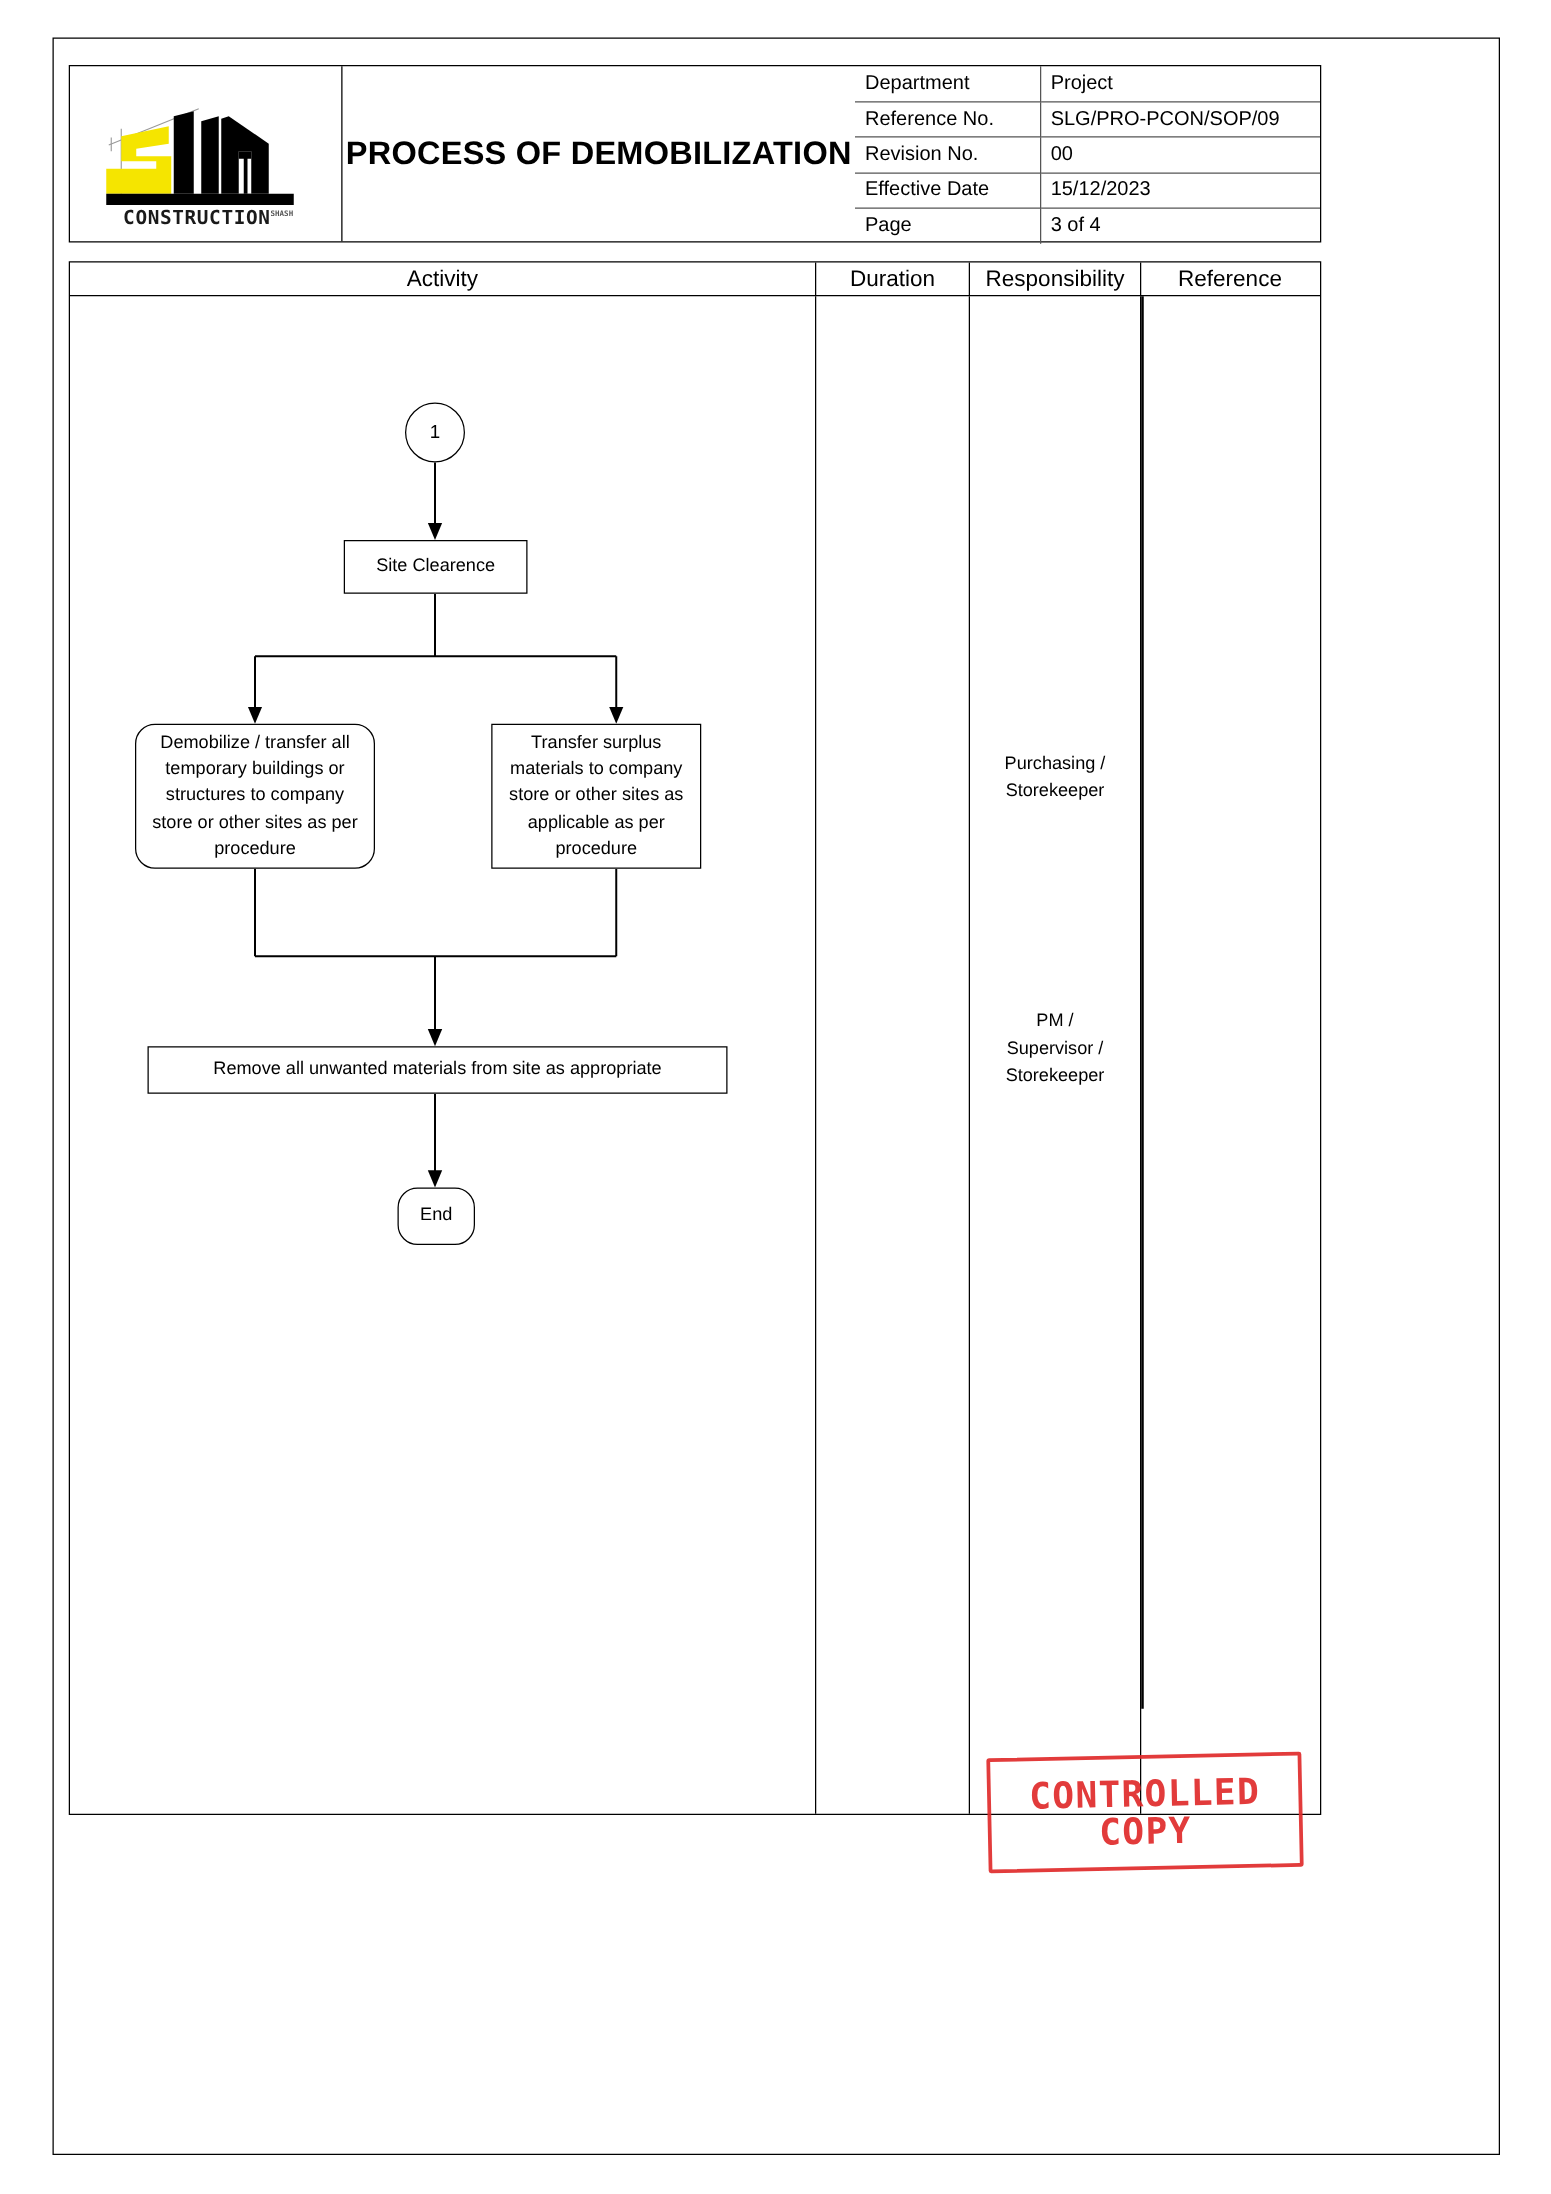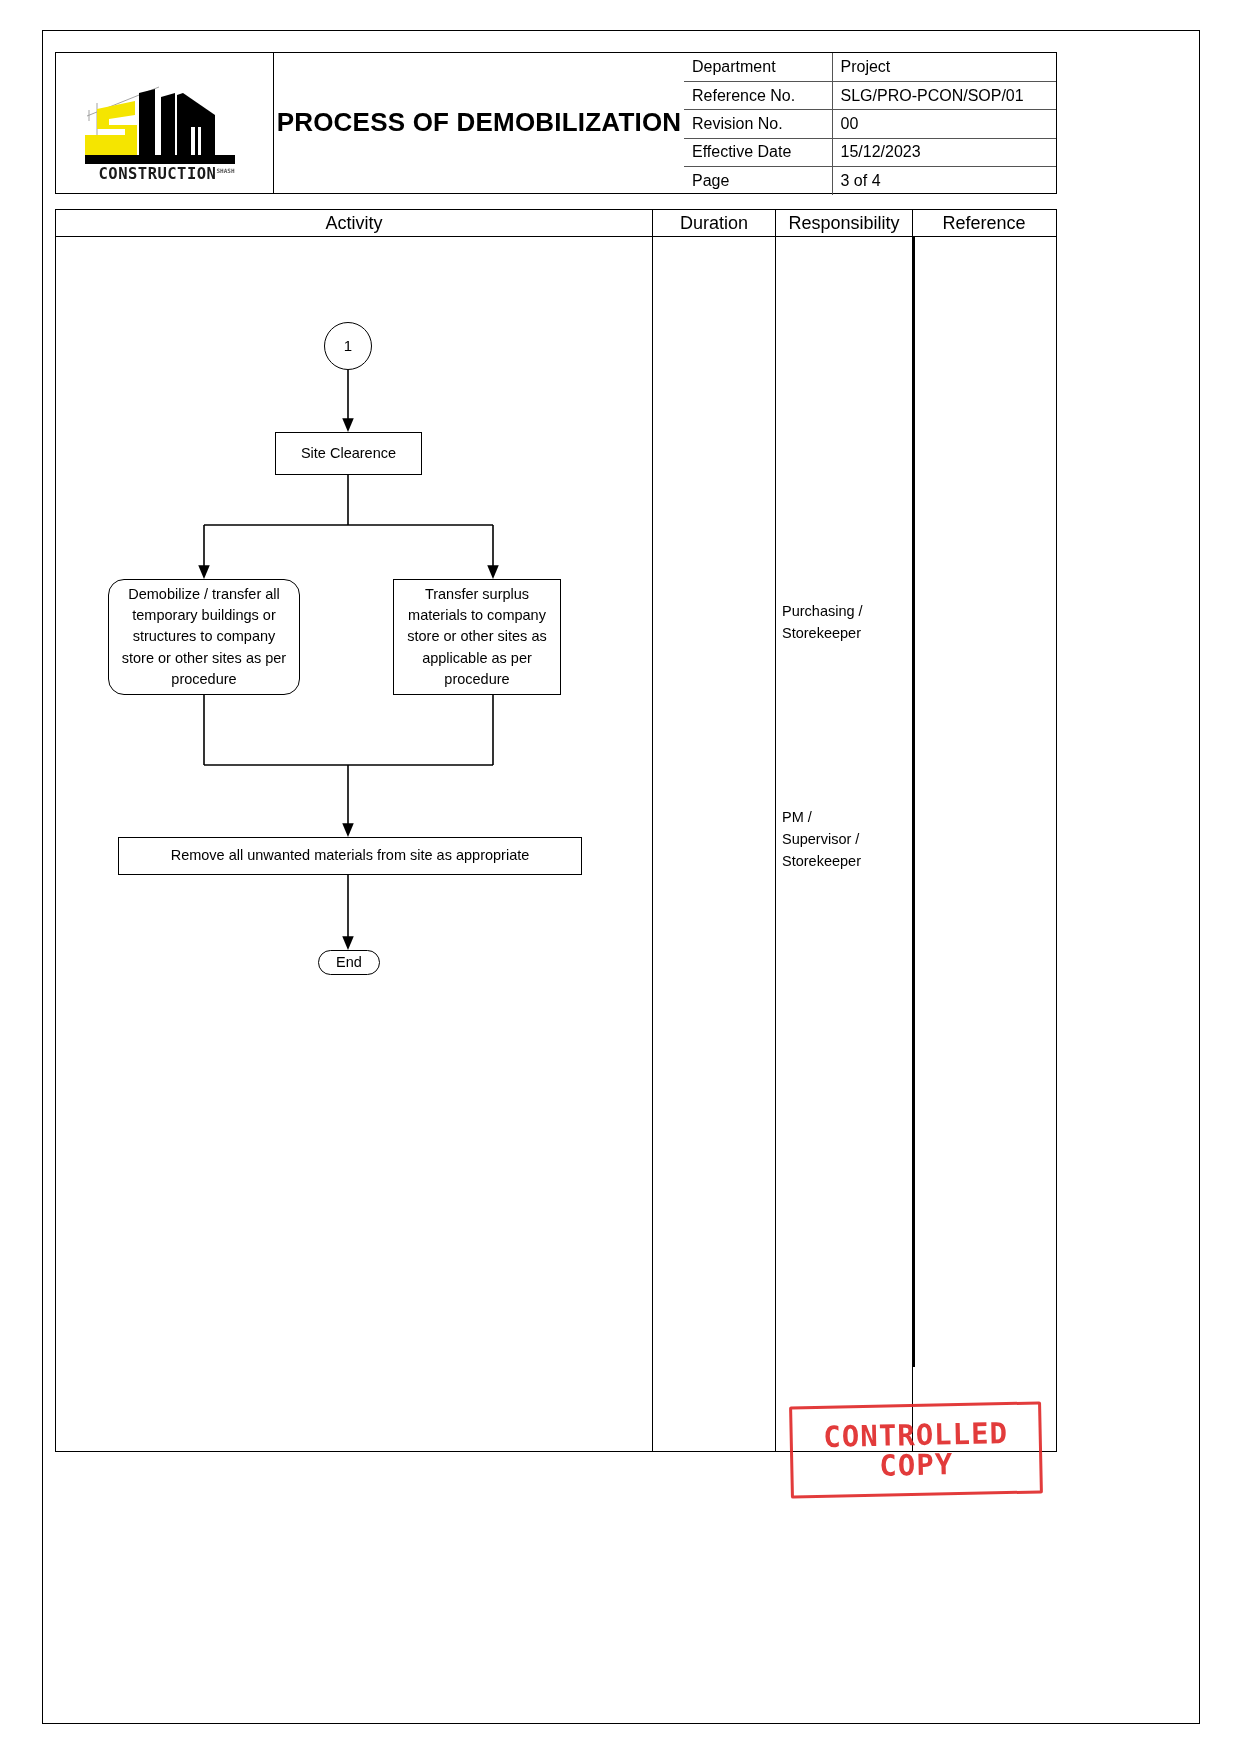--- a/index.html
+++ b/index.html
@@ -147,36 +147,36 @@
   #node-transfer-surplus {
     left: 337px; top: 342px;
     width: 168px; height: 116px;
   }
   #node-remove {
     left: 62px; top: 600px;
     width: 464px; height: 38px;
   }
   #node-end {
     left: 262px; top: 713px;
-    width: 62px; height: 25px;
+    width: 62px; height: 46px;
     border-radius: 16px;
     font-size: 14.5px;
   }
 
   #flow-lines {
     position: absolute; left: 0; top: 0;
     width: 597px; height: 1216px;
     pointer-events: none;
   }
 
   
   .resp-label {
     position: absolute;
     width: 100%;
-    text-align: left;
+    text-align: center;
     font-size: 14.5px;
     line-height: 1.5;
     padding: 0 6px;
   }
   #resp-label-1 { top: 364px; }
   #resp-label-2 { top: 570px; }
 
   
   #stamp {
     position: absolute;
@@ -254,21 +254,21 @@
 
   <div id="meta-cell">
     <table id="meta-table">
       <tbody>
         <tr>
           <td class="k">Department</td>
           <td class="v">Project</td>
         </tr>
         <tr>
           <td class="k">Reference No.</td>
-          <td class="v">SLG/PRO-PCON/SOP/01</td>
+          <td class="v">SLG/PRO-PCON/SOP/09</td>
         </tr>
         <tr>
           <td class="k">Revision No.</td>
           <td class="v">00</td>
         </tr>
         <tr>
           <td class="k">Effective Date</td>
           <td class="v">15/12/2023</td>
         </tr>
         <tr>

